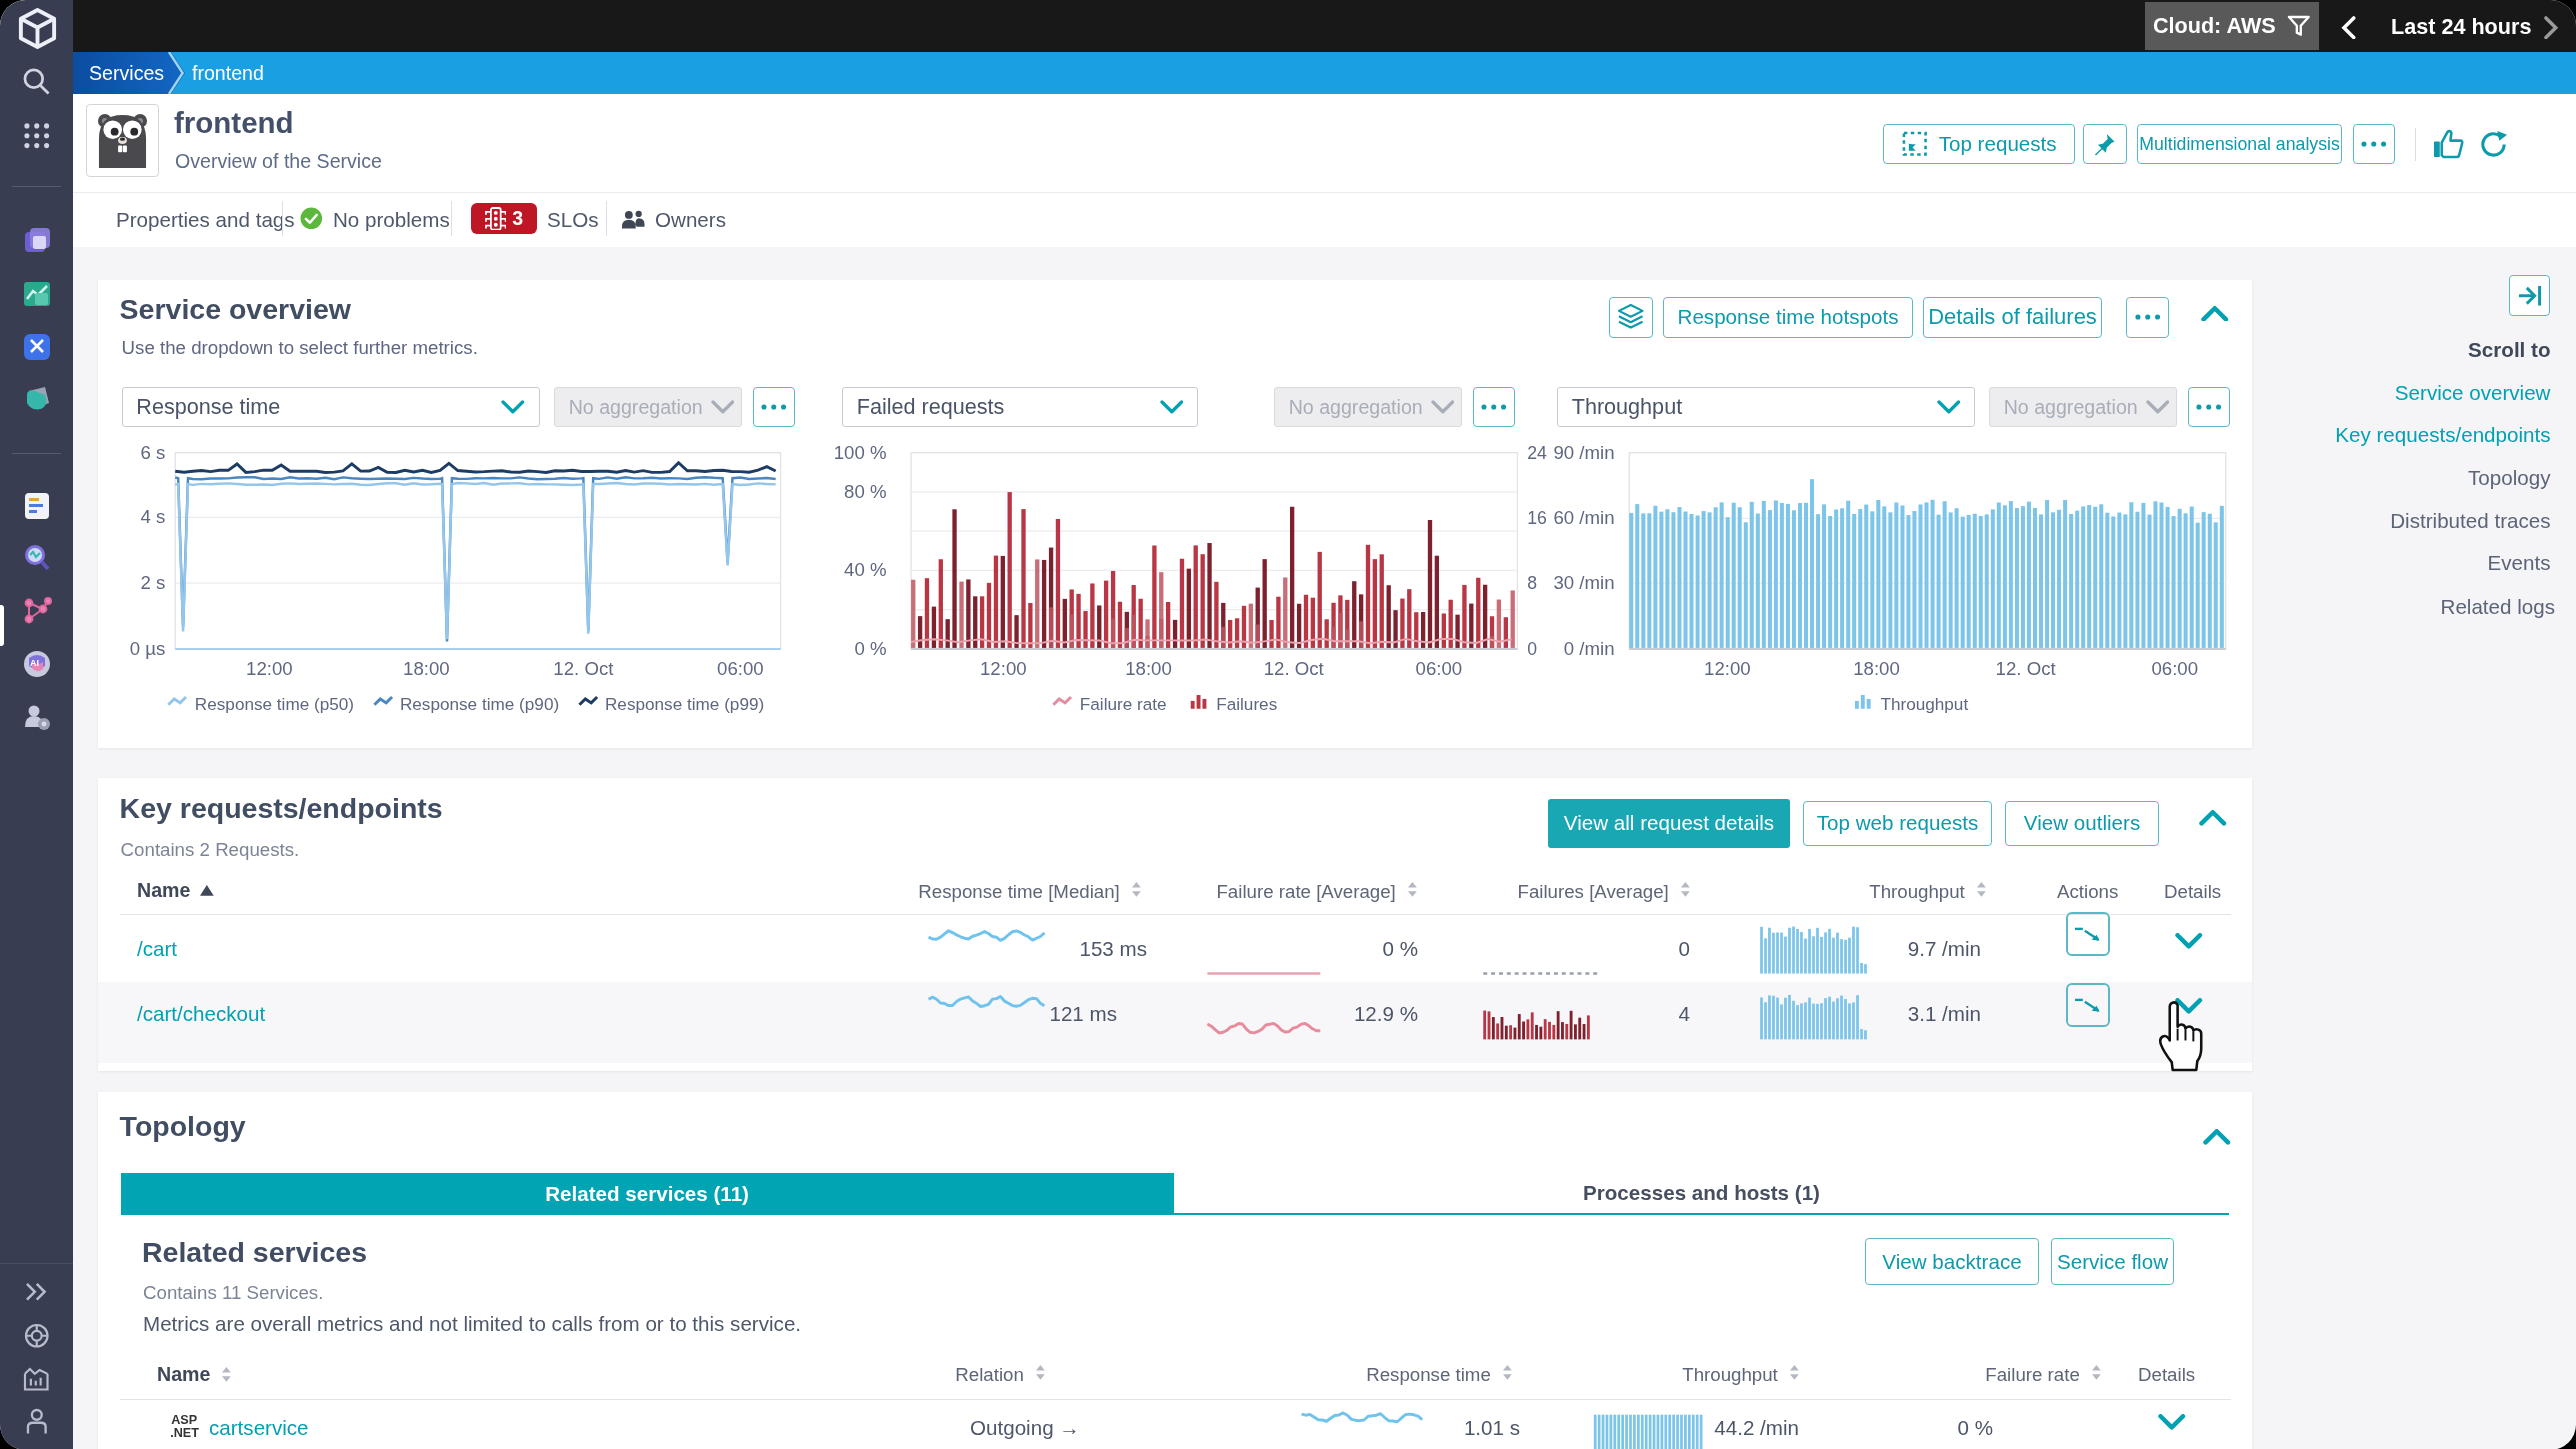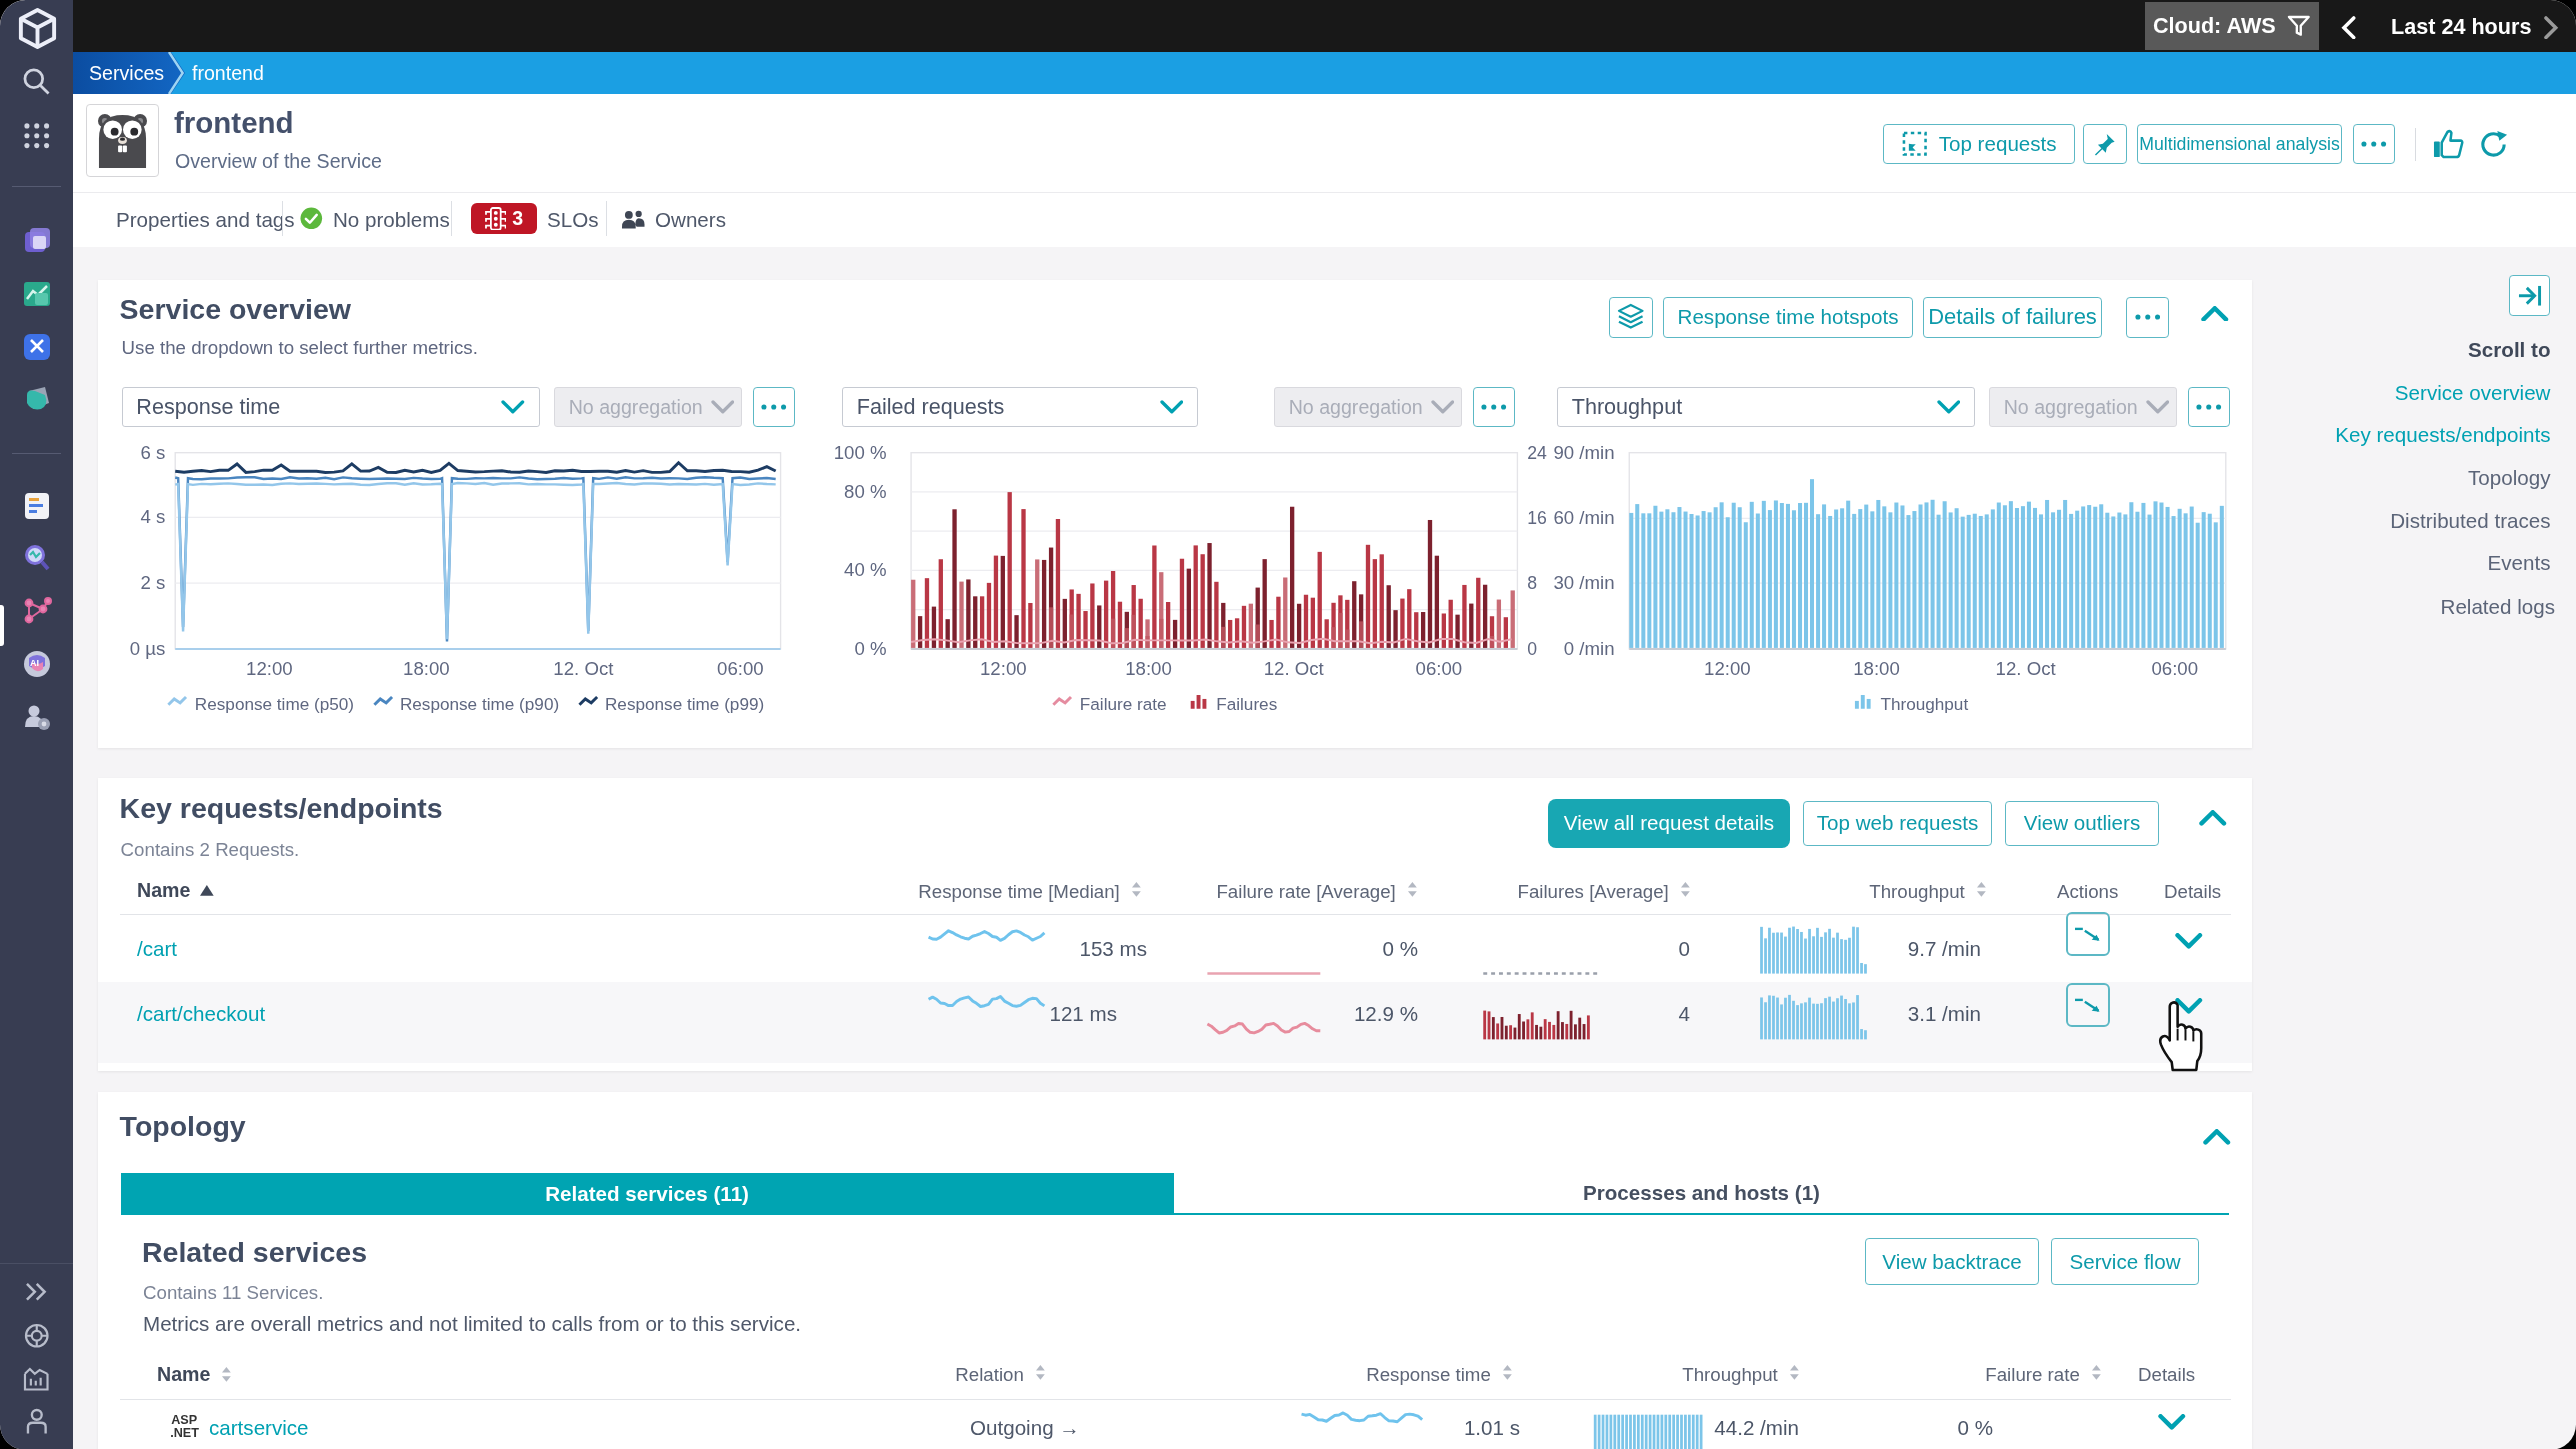--- a/index.html
+++ b/index.html
@@ -432,21 +432,21 @@
         <rect x="1896" y="708" width="4" height="14" fill="#7cc5e9"></rect>
         <rect x="1902" y="712" width="4" height="10" fill="#7cc5e9"></rect>
         <text x="1916" y="723" font-size="17.5" fill="#5f6780">Throughput</text>
       </svg>
 </div>
 
 <div class="abs" style="left:98px;top:778px;width:2154px;height:293px;background:#fff;box-shadow:0 1px 2.9px rgba(0,0,0,0.07)">
   <div class="abs" style="left:0;top:204px;width:2154px;height:81px;background:#f7f7f9"></div>
   <div class="abs" style="left:21.6px;top:13.7px;font-size:28.5px;font-weight:bold;color:#414d63">Key requests/endpoints</div>
   <div class="abs" style="left:22.6px;top:61px;font-size:18.7px;color:#7c8496">Contains 2 Requests.</div>
-  <div style="position:absolute;left:1450px;top:20.6px;width:242px;height:49px;background:#18a7b3;border-radius:8px;color:#fff;font-size:20.6px;display:flex;align-items:center;justify-content:center;white-space:nowrap">View all request details</div>
+  <div style="position:absolute;left:1450px;top:20.6px;width:242px;height:49px;background:#18a7b3;border-radius:3px;color:#fff;font-size:20.6px;display:flex;align-items:center;justify-content:center;white-space:nowrap">View all request details</div>
   <div style="position:absolute;left:1705px;top:22.6px;width:189px;height:45px;background:#fff;border:1.6px solid #5cb8c5;border-radius:3.9px;color:#0d9aaa;font-size:20.6px;display:flex;align-items:center;justify-content:center;box-sizing:border-box;white-space:nowrap">Top web requests</div>
   <div style="position:absolute;left:1907px;top:22.6px;width:154px;height:45px;background:#fff;border:1.6px solid #5cb8c5;border-radius:3.9px;color:#0d9aaa;font-size:20.6px;display:flex;align-items:center;justify-content:center;box-sizing:border-box;white-space:nowrap">View outliers</div>
   <div class="abs" style="left:2101px;top:32px"><svg width="27.5" height="15.7" viewBox="0 0 24 14">
           <polyline points="2,12 12,2 22,12" fill="none" stroke="#00a1b2" stroke-width="4" stroke-linecap="round" stroke-linejoin="round"></polyline>
         </svg></div>
 
   <div class="abs" style="left:39px;top:101px;font-size:19.6px;font-weight:bold;color:#3f4859;display:flex;gap:9.8px;align-items:center">Name <svg width="13.7" height="10.8" viewBox="0 0 14 11">
           <polygon points="7,0 14,11 0,11" fill="#3f4859"></polygon>
         </svg></div>
   <div class="abs" style="right:1109px;top:103px;font-size:18.7px;color:#5d6577">Response time [Median]&nbsp; <svg width="12.8" height="16.7" viewBox="0 0 13 17">
@@ -596,21 +596,21 @@
   <div class="abs" style="left:21.6px;top:17.7px;font-size:28.5px;font-weight:bold;color:#414d63">Topology</div>
   <div class="abs" style="left:2105px;top:37px"><svg width="27.5" height="15.7" viewBox="0 0 24 14">
           <polyline points="2,12 12,2 22,12" fill="none" stroke="#00a1b2" stroke-width="4" stroke-linecap="round" stroke-linejoin="round"></polyline>
         </svg></div>
   <div class="abs" style="left:22.6px;top:81px;width:1053px;height:42px;background:#00a4b2;color:#fff;font-size:20.6px;font-weight:bold;display:flex;align-items:center;justify-content:center">Related services (11)</div>
   <div class="abs" style="left:1076px;top:81px;width:1055px;height:42px;background:#fff;border-bottom:2.9px solid #00a4b2;box-sizing:border-box;color:#454f60;font-size:20.6px;font-weight:bold;display:flex;align-items:center;justify-content:center">Processes and hosts (1)</div>
   <div class="abs" style="left:44px;top:144px;font-size:28.5px;font-weight:bold;color:#414d63">Related services</div>
   <div class="abs" style="left:45px;top:190px;font-size:18.7px;color:#7c8496">Contains 11 Services.</div>
   <div class="abs" style="left:45px;top:220px;font-size:20.6px;color:#4f586a">Metrics are overall metrics and not limited to calls from or to this service.</div>
   <div style="position:absolute;left:1767px;top:146px;width:174px;height:47px;background:#fff;border:1.6px solid #5cb8c5;border-radius:3.9px;color:#0d9aaa;font-size:20.6px;display:flex;align-items:center;justify-content:center;box-sizing:border-box;white-space:nowrap">View backtrace</div>
-  <div style="position:absolute;left:1953px;top:146px;width:148px;height:47px;background:#fff;border:1.6px solid #5cb8c5;border-radius:3.9px;color:#0d9aaa;font-size:20.6px;display:flex;align-items:center;justify-content:center;box-sizing:border-box;white-space:nowrap">Service flow</div>
+  <div style="position:absolute;left:1953px;top:146px;width:123px;height:47px;background:#fff;border:1.6px solid #5cb8c5;border-radius:3.9px;color:#0d9aaa;font-size:20.6px;display:flex;align-items:center;justify-content:center;box-sizing:border-box;white-space:nowrap">Service flow</div>
 
   <div class="abs" style="left:59px;top:271px;font-size:19.6px;font-weight:bold;color:#3f4859;display:flex;gap:9.8px;align-items:center">Name <svg width="12.8" height="16.7" viewBox="0 0 13 17">
           <polygon points="6.5,1 11,6.5 2,6.5" fill="#b3b8c2"></polygon>
           <polygon points="6.5,16 11,10.5 2,10.5" fill="#b3b8c2"></polygon>
         </svg></div>
   <div class="abs" style="right:1205px;top:272px;font-size:18.7px;color:#5d6577">Relation&nbsp; <svg width="12.8" height="16.7" viewBox="0 0 13 17">
           <polygon points="6.5,1 11,6.5 2,6.5" fill="#b3b8c2"></polygon>
           <polygon points="6.5,16 11,10.5 2,10.5" fill="#b3b8c2"></polygon>
         </svg></div>
   <div class="abs" style="right:738px;top:272px;font-size:18.7px;color:#5d6577">Response time&nbsp; <svg width="12.8" height="16.7" viewBox="0 0 13 17">

